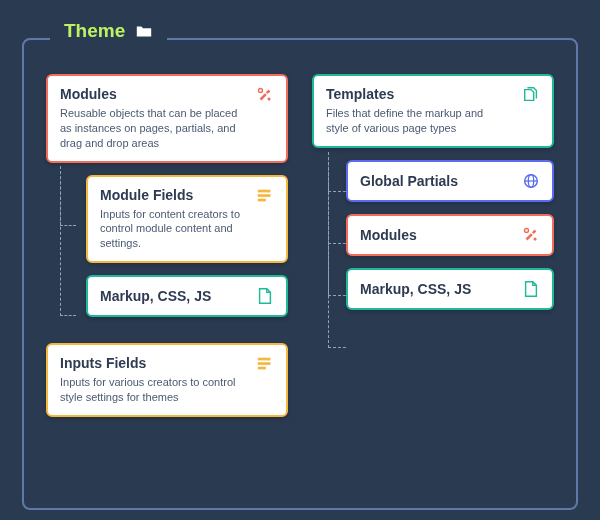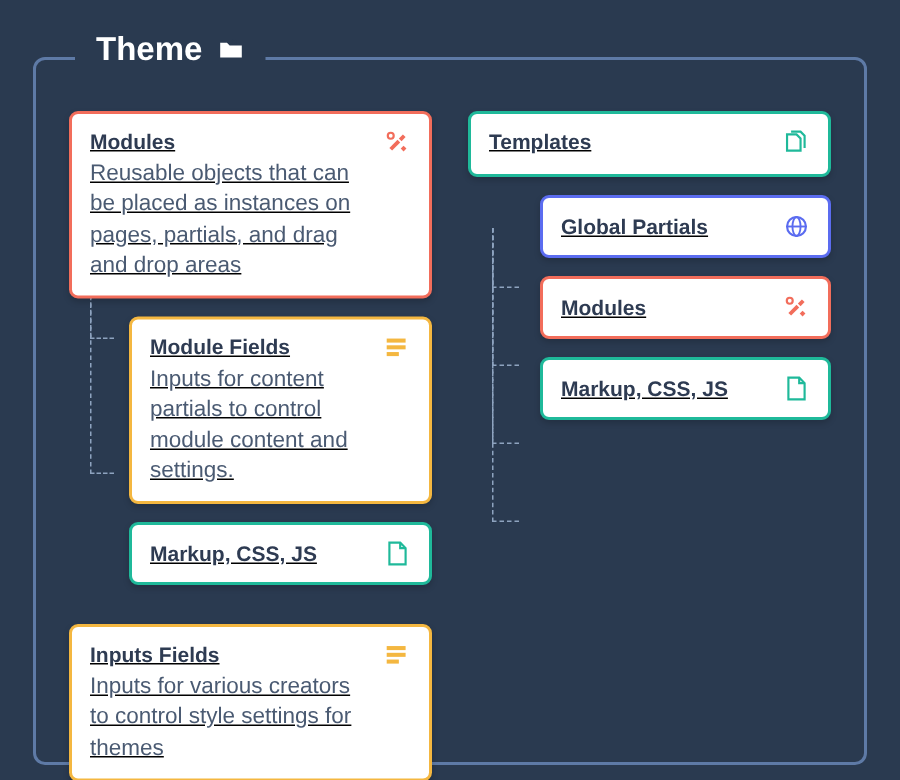--- a/index.html
+++ b/index.html
@@ -17,30 +17,30 @@
     border-radius: 8px;
   }
   .frame-title-wrap {
     position: absolute;
     top: 20px; left: 50px;
     background: #2a3a50;
     padding: 0 14px;
     display: flex; align-items: center; gap: 10px;
   }
   .frame-title {
-    color: #ffffff; font-weight: 700; font-size: 22px;
+    color: #bef264; font-weight: 700; font-size: 19px;
   }
   .folder-icon svg { width: 18px; height: 18px; display:block; }
 
   .cols {
     position: absolute;
     left: 46px; right: 46px; top: 74px; bottom: 12px;
     display: flex; gap: 24px;
   }
-  .col { flex: 1; position: relative; text-decoration: underline; }
+  .col { flex: 1; position: relative; }
 
   .card {
     background: #fff;
     border: 2px solid;
     border-radius: 6px;
     box-shadow: 0 2px 4px rgba(0,0,0,.18);
     padding: 10px 12px 10px 12px;
     position: relative;
     margin-bottom: 12px;
   }
@@ -48,28 +48,28 @@
   .card-row {
     display: flex; align-items: flex-start; justify-content: space-between; gap: 10px;
   }
   .card-row.center { align-items: center; }
   .card h3 {
     color: #2e3b52; font-size: 14px; font-weight: 700;
     margin-bottom: 4px;
   }
   .card h3.only { margin-bottom: 0; }
   .card p {
-    color: #4a5a72; font-size: 15px; line-height: 1.35;
+    color: #4a5a72; font-size: 11px; line-height: 1.35;
     max-width: 180px;
   }
   .ic { flex: 0 0 auto; }
   .ic svg { width: 18px; height: 18px; display:block; }
 
   .child { margin-left: 40px; }
-  .child-r { margin-left: 48px; }
+  .child-r { margin-left: 34px; }
 
   
   .conn {
     position: absolute;
     border-left: 1.5px dashed #8ea3bf;
     border-bottom: 1.5px dashed #8ea3bf;
   }
 
   
   .b-orange { border-color: #f26d5b; }
@@ -152,21 +152,21 @@
               <use href="#i-tools"></use>
             </svg>
         </span>
       </div>
     </div>
 
     <div class="card b-amber child">
       <div class="card-row">
         <div>
           <h3>Module Fields</h3>
-          <p>Inputs for content partials to control module content and settings.</p>
+          <p>Inputs for content creators to control module content and settings.</p>
         </div>
         <span class="ic c-amber">
           <svg viewBox="0 0 20 20">
               <use href="#i-list"></use>
             </svg>
         </span>
       </div>
     </div>
 
     <div class="card b-teal small child">
@@ -202,20 +202,21 @@
 
     <div class="conn" style="left:16px; top:78px; width:18px; height:40px;"></div>
     <div class="conn" style="left:16px; top:78px; width:18px; height:92px;"></div>
     <div class="conn" style="left:16px; top:78px; width:18px; height:144px;"></div>
     <div class="conn" style="left:16px; top:78px; width:18px; height:196px;"></div>
 
     <div class="card b-teal">
       <div class="card-row">
         <div>
           <h3>Templates</h3>
+          <p>Files that define the markup and style of various page types</p>
         </div>
         <span class="ic c-teal">
           <svg viewBox="0 0 20 20">
               <use href="#i-files"></use>
             </svg>
         </span>
       </div>
     </div>
 
     <div class="card b-indigo small child-r">

